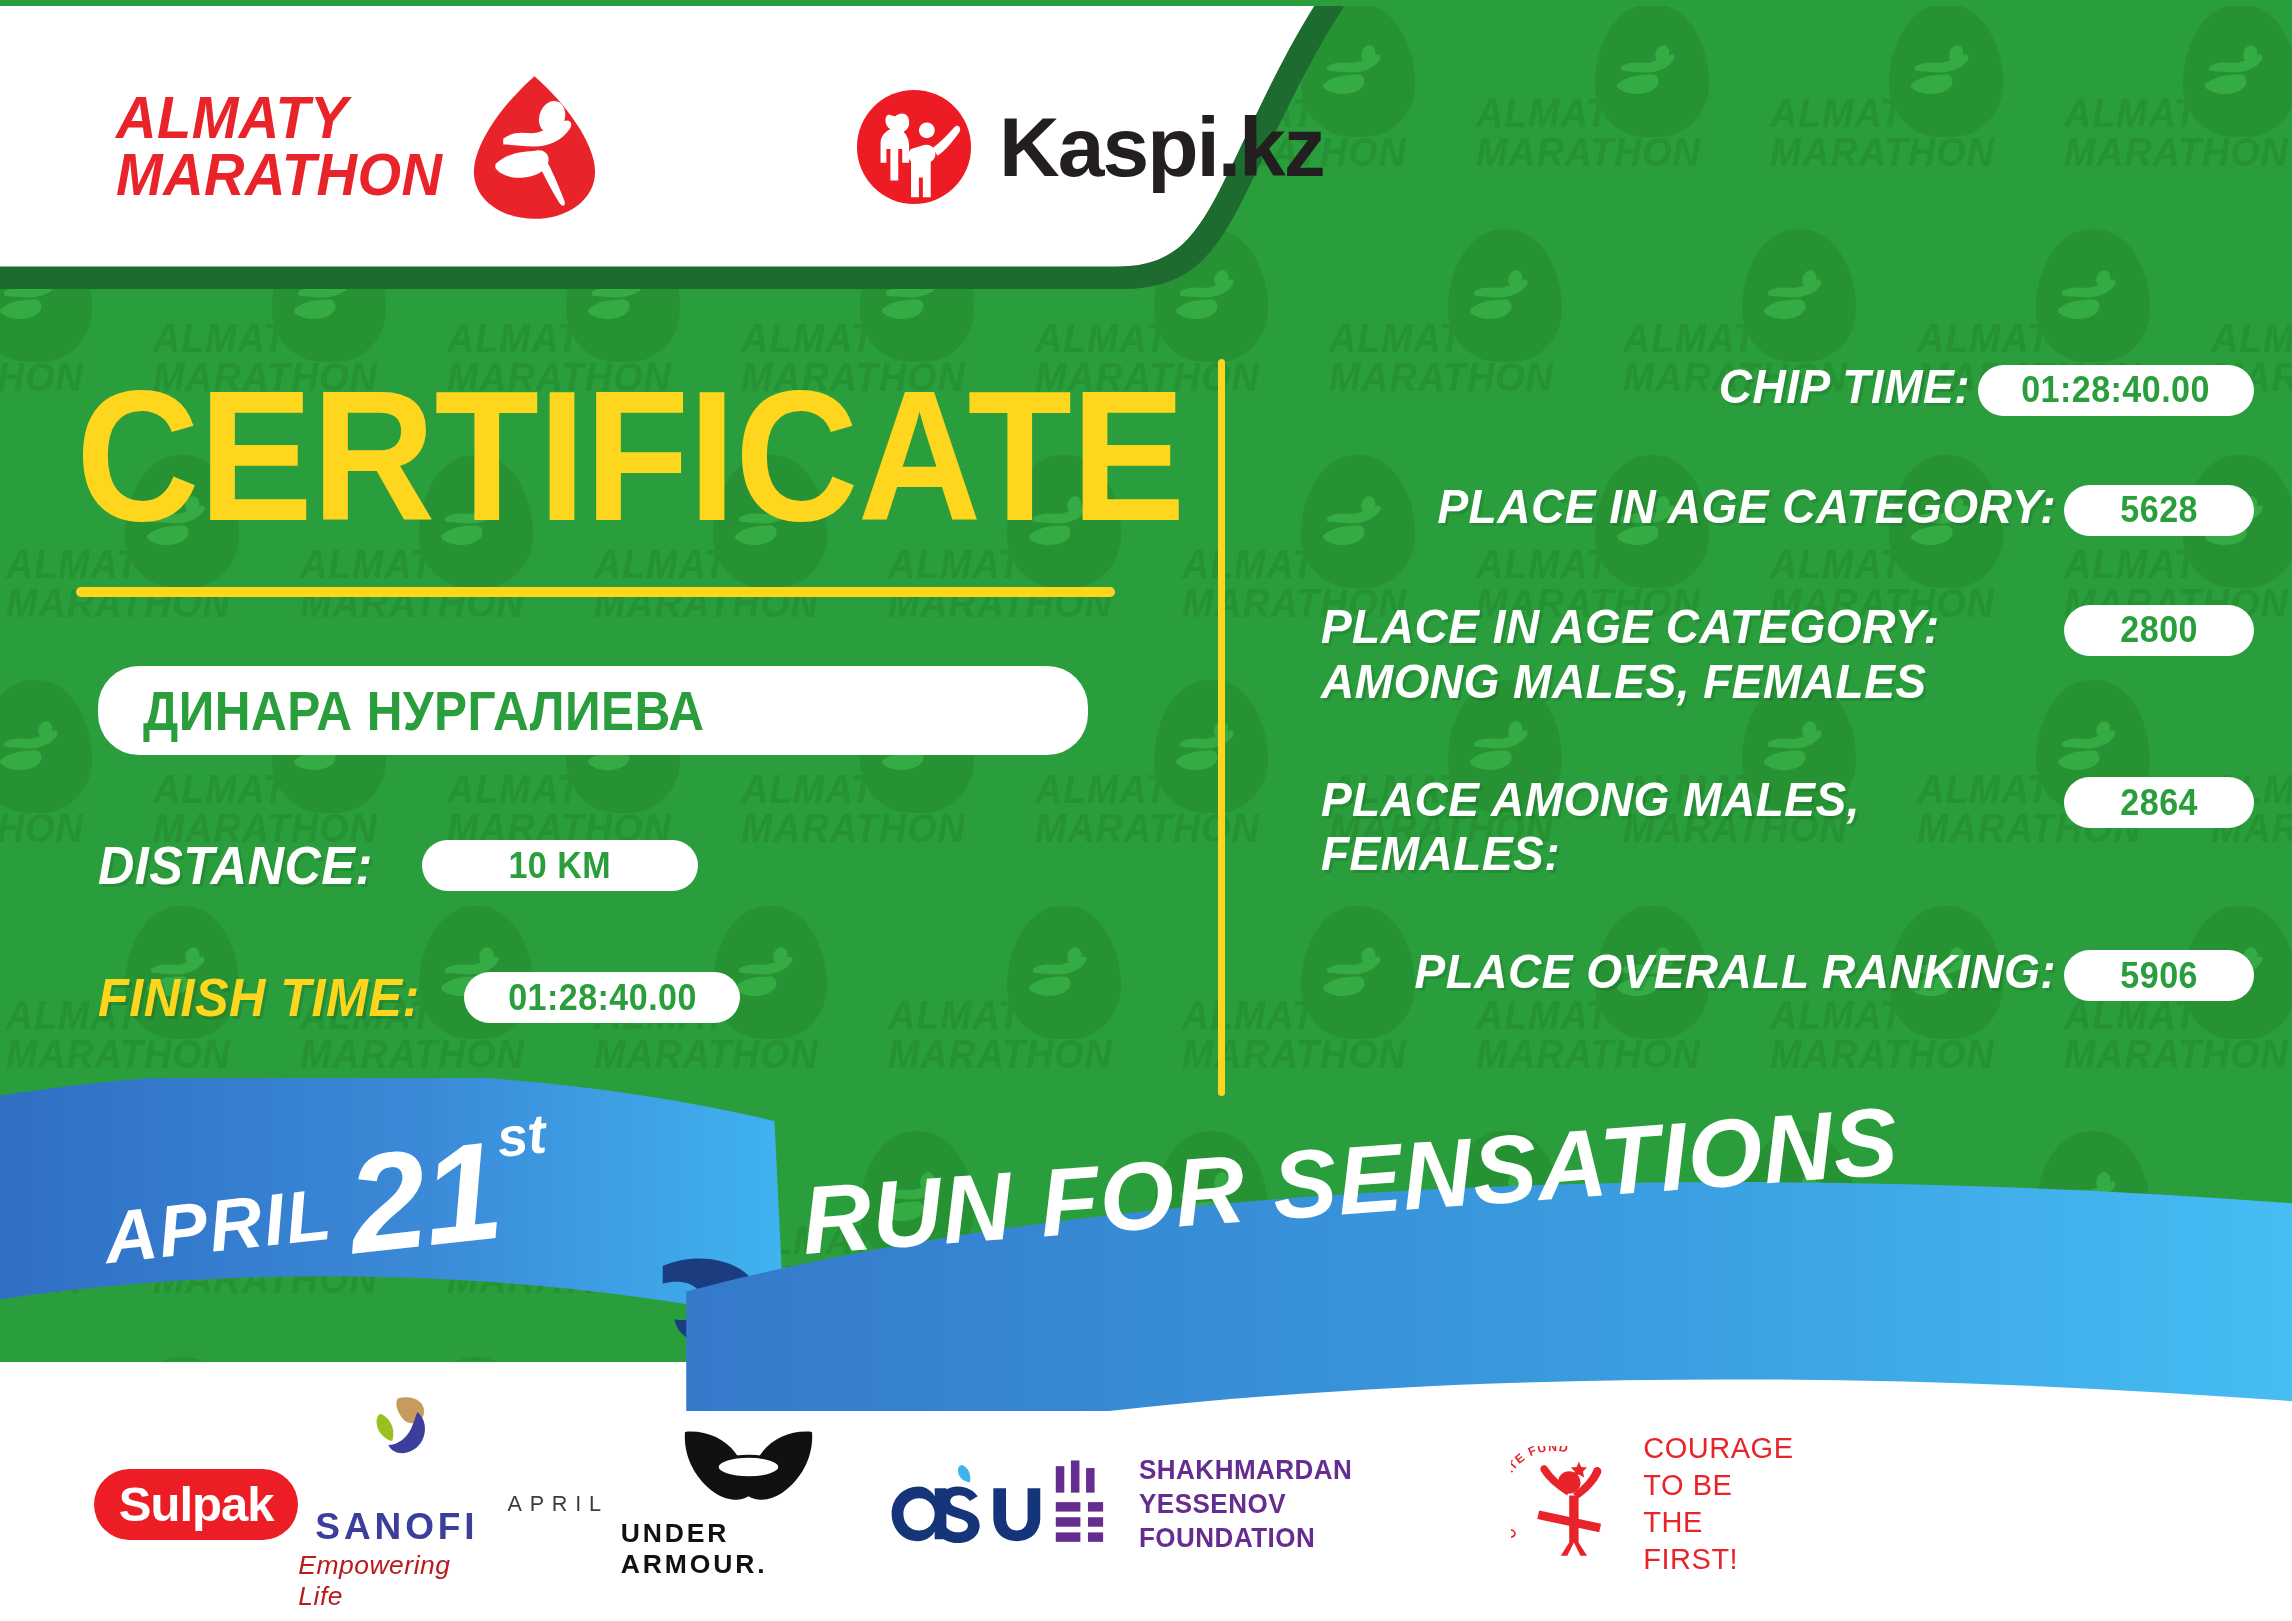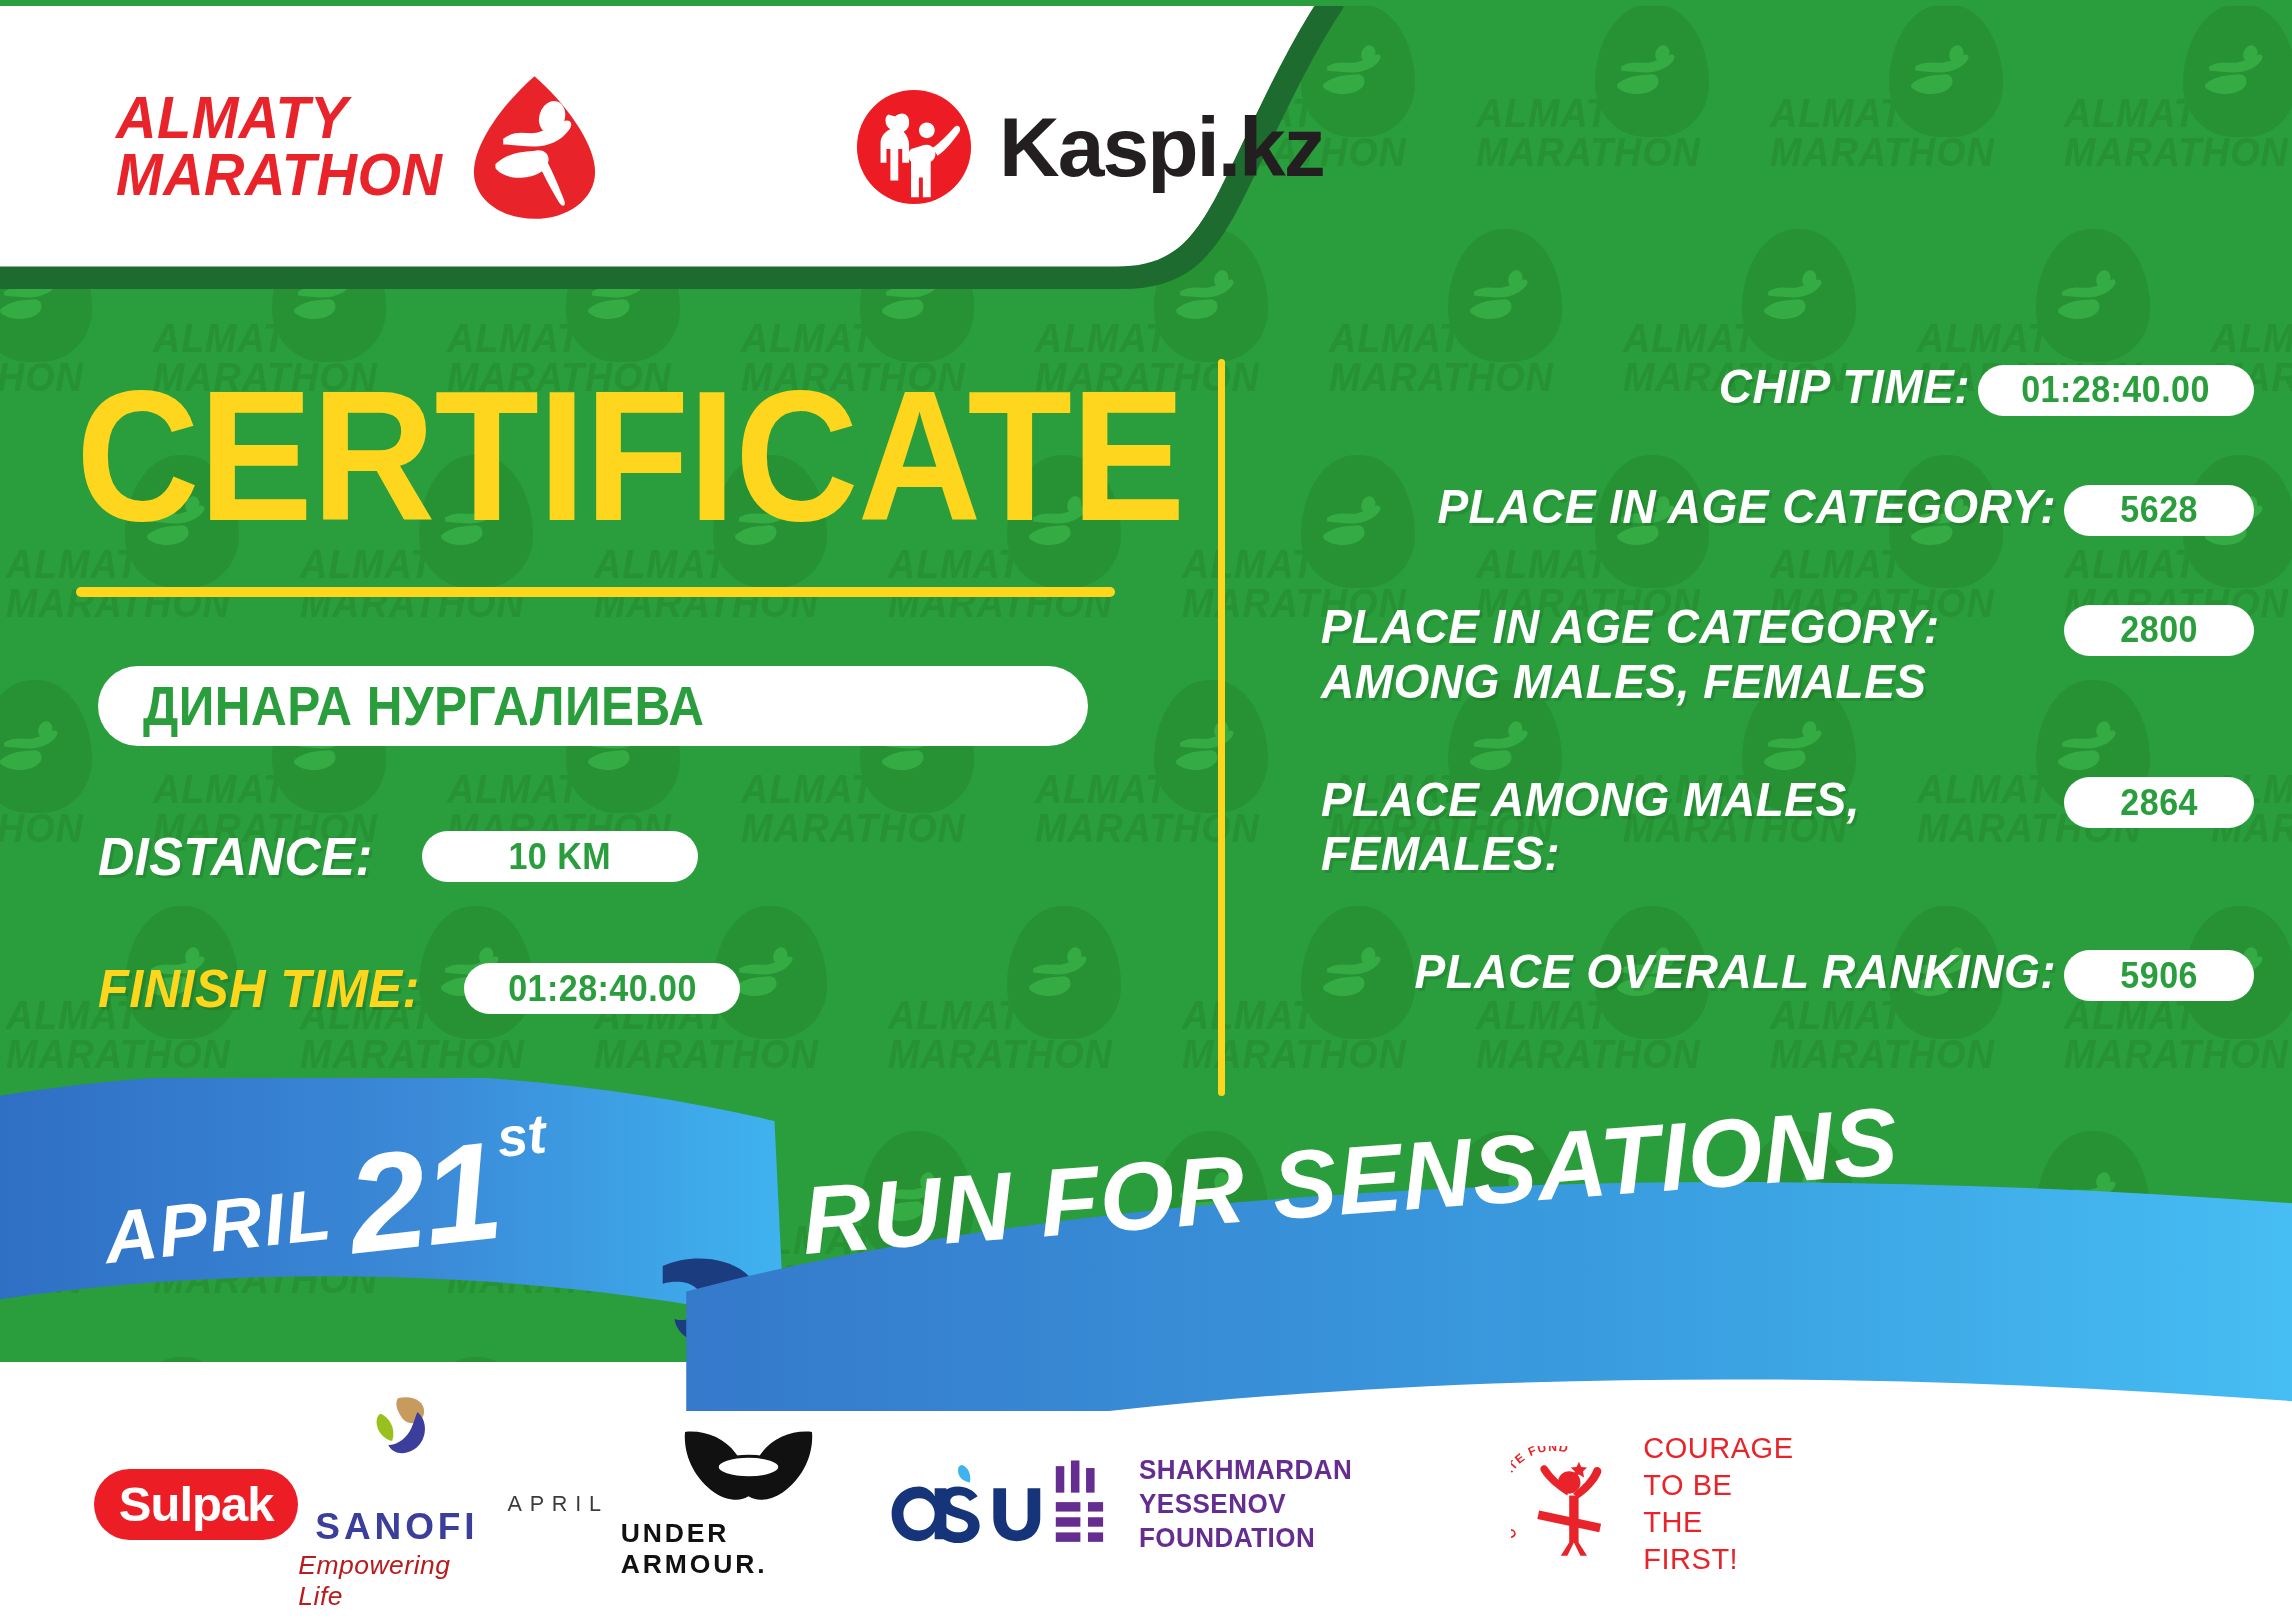--- a/index.html
+++ b/index.html
@@ -147,21 +147,21 @@
   .title-rule {
     margin: 41px 0 0 76px;
     width: 1039px;
     height: 10.8px;
     background: #ffd61e;
     border-radius: 5.9px;
   }
   .name-pill {
     margin: 69px 0 0 98px;
     width: 990px;
-    height: 80px;
+    height: 89px;
     background: #ffffff;
     border-radius: 41px;
     display: flex;
     align-items: center;
     padding-left: 45px;
     box-sizing: border-box;
   }
   .name-pill span {
     color: #2a9d3c;
     font-weight: 900;

